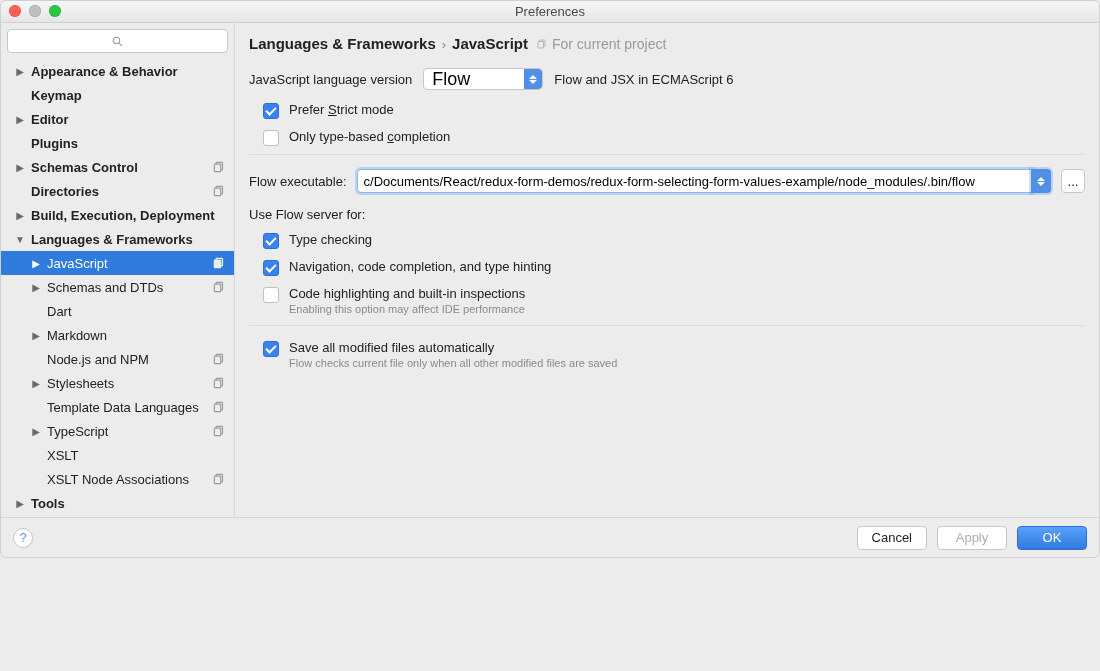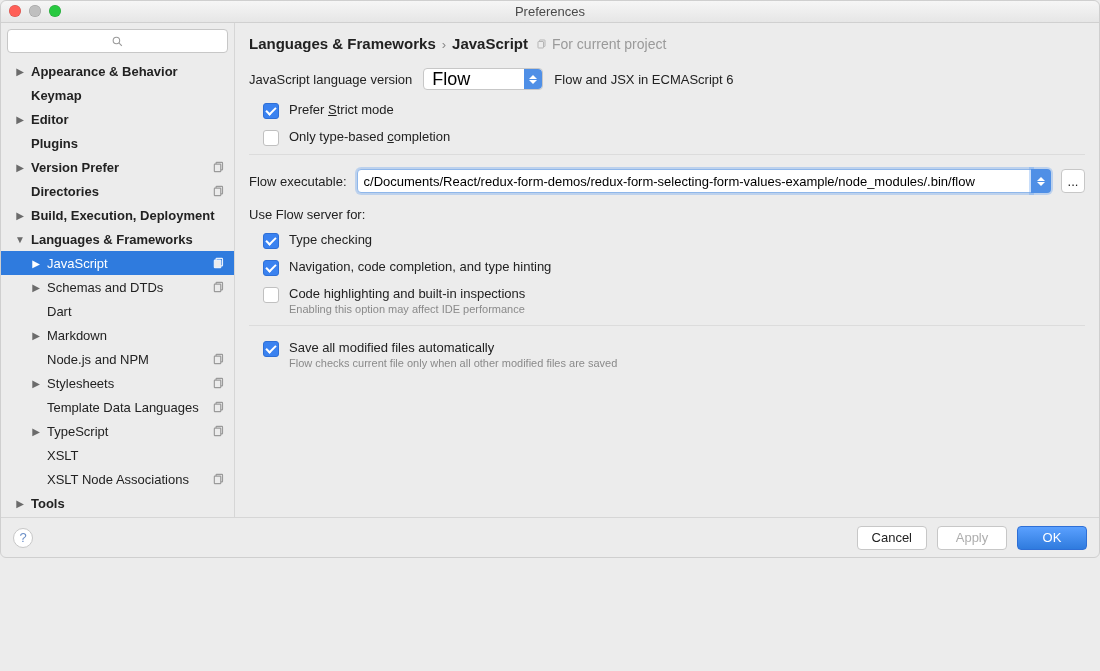--- a/index.html
+++ b/index.html
@@ -101,21 +101,21 @@
           <div class="row ind0 bold">
             <span class="arrow">▶</span>
             <span class="label" style="margin-left: 6px;">Editor</span>
           </div>
           <div class="row ind0 bold">
             <span class="arrow"></span>
             <span class="label" style="margin-left: 6px;">Plugins</span>
           </div>
           <div class="row ind0 bold">
             <span class="arrow">▶</span>
-            <span class="label" style="margin-left: 6px;">Version Prefer</span>
+            <span class="label" style="margin-left: 6px;">Schemas Control</span>
             <span class="badge">
               <svg viewBox="0 0 24 24">
                 <rect x="7" y="4" width="11" height="13" rx="1" fill="none" stroke="currentColor" stroke-width="2"></rect>
                 <rect x="4" y="7" width="11" height="13" rx="1" fill="#ececec" stroke="currentColor" stroke-width="2"></rect>
               </svg>
             </span>
           </div>
           <div class="row ind0 bold">
             <span class="arrow"></span>
             <span class="label" style="margin-left: 6px;">Directories</span>

